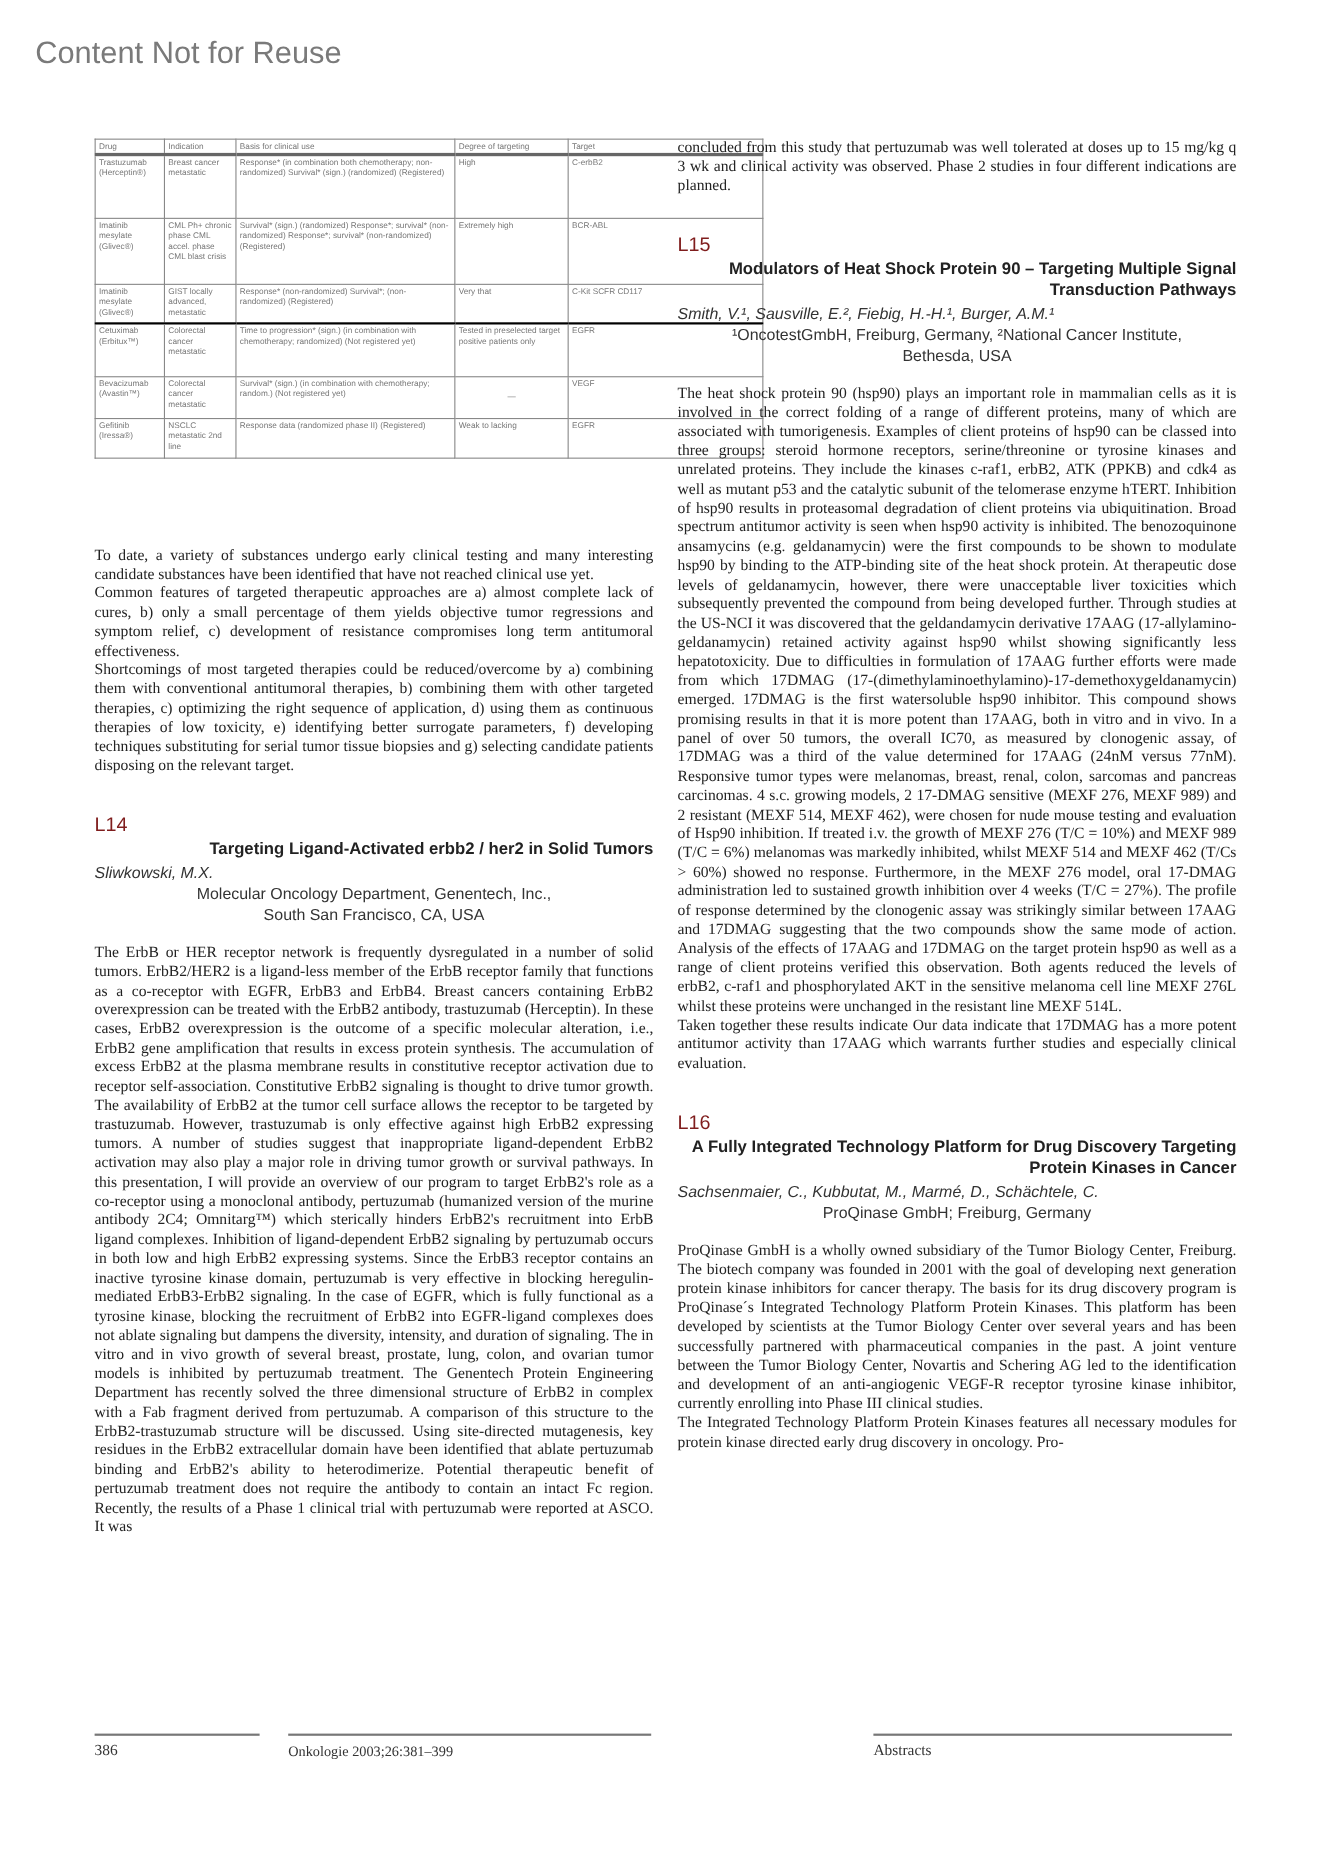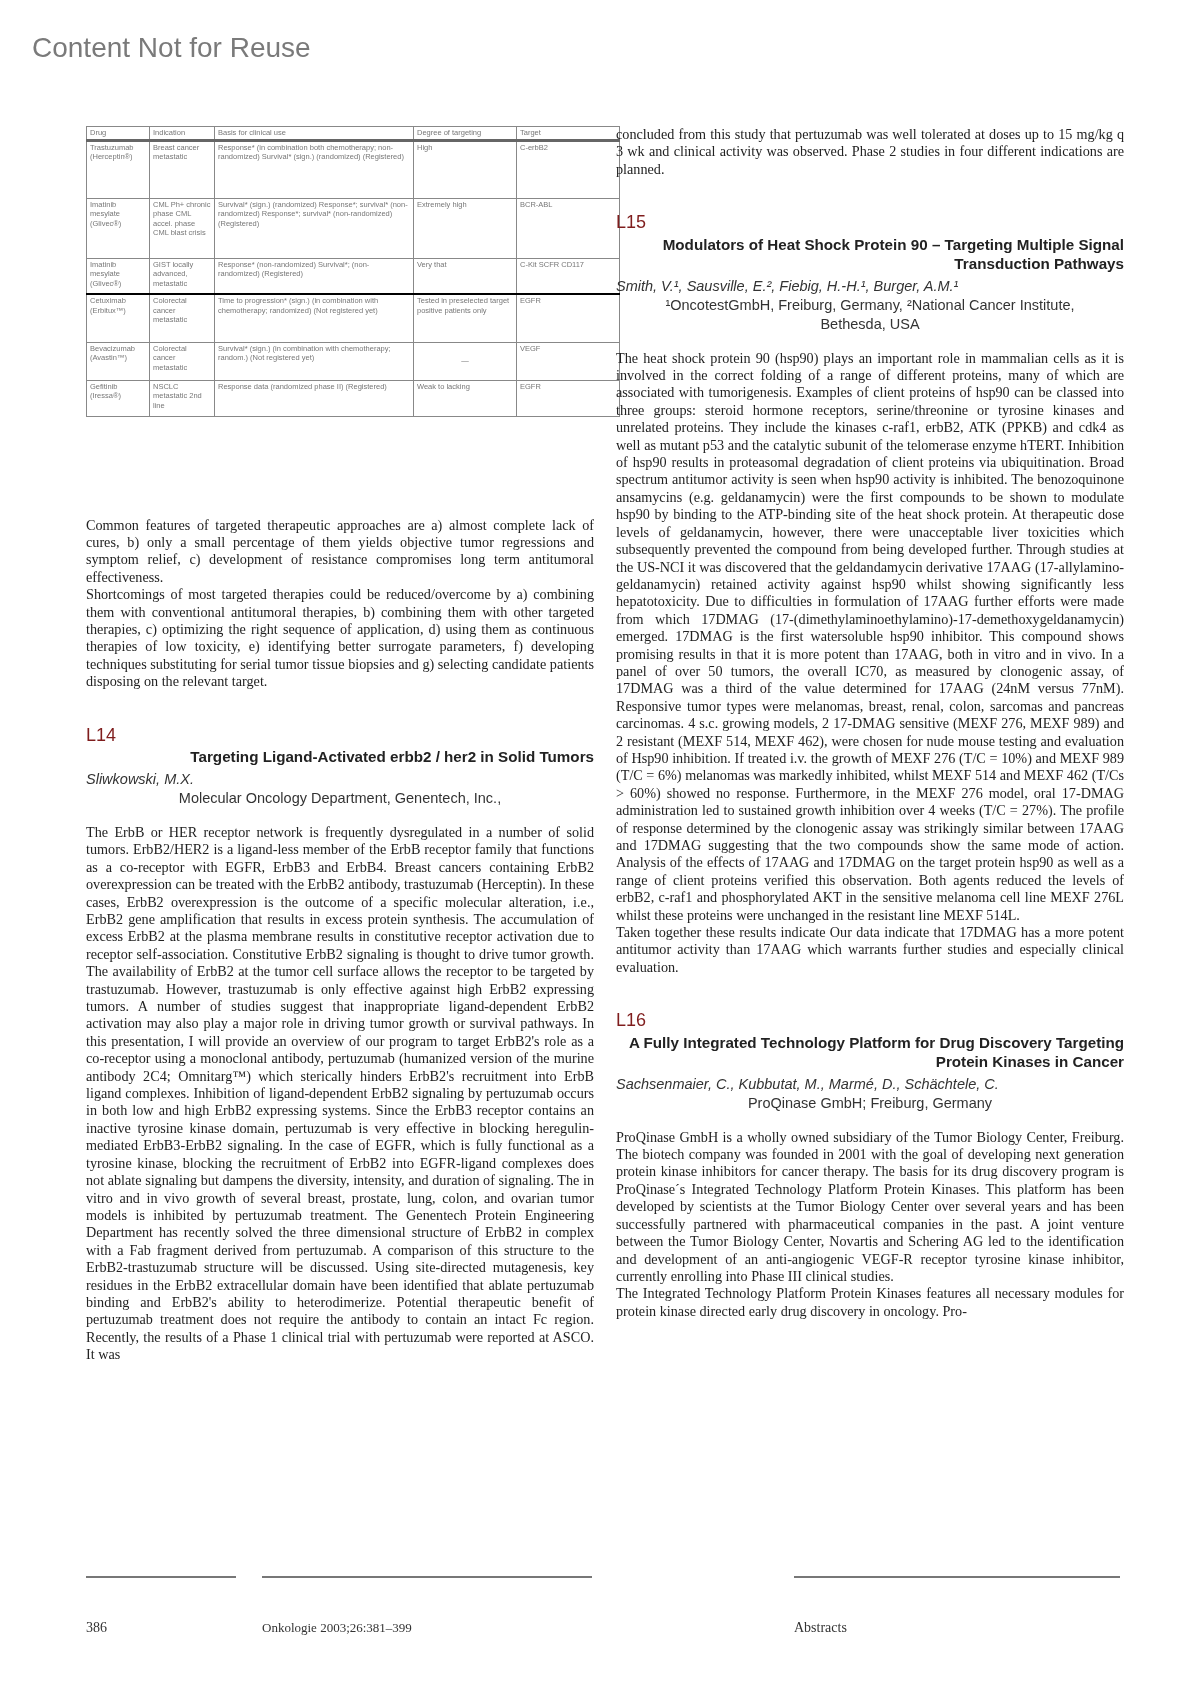--- a/index.html
+++ b/index.html
@@ -6,25 +6,25 @@
   body{width:1200px;height:1696px;position:relative;overflow:hidden;color:#222;}
   .watermark{position:absolute;left:32px;top:32px;font-family:"Liberation Sans",sans-serif;font-size:28px;color:#7a7a7a;}
   .col{position:absolute;top:126px;width:508px;font-family:"Liberation Serif",serif;font-size:14.2px;line-height:17.4px;text-align:justify;}
   .col.left{left:86px;}
   .col.right{left:616px;}
   p{margin:0;}
   .abstract-id{font-family:"Liberation Sans",sans-serif;font-size:18px;color:#7f1d1d;margin-top:36px;}
   .abstract-title{font-family:"Liberation Sans",sans-serif;font-weight:bold;font-size:15.2px;line-height:19px;color:#222;text-align:right;margin-top:3px;}
   .authors{font-family:"Liberation Sans",sans-serif;font-style:italic;font-size:14.5px;color:#333;margin-top:4px;text-align:left;line-height:19px;}
   .affil{font-family:"Liberation Sans",sans-serif;font-size:14.5px;color:#333;text-align:center;line-height:19px;margin-bottom:16px;}
-  table.drugs{border-collapse:collapse;width:534px;font-family:"Liberation Sans",sans-serif;font-size:7.5px;line-height:9.5px;color:#777;margin-bottom:100px;}
+  table.drugs{border-collapse:collapse;width:608px;font-family:"Liberation Sans",sans-serif;font-size:7.5px;line-height:9.5px;color:#777;margin-bottom:80px;}
   table.drugs th,table.drugs td{border:1px solid #888;padding:1px 3px;vertical-align:top;text-align:left;font-weight:normal;}
   table.drugs thead th{border-bottom:3px solid #666;}
   table.drugs tr.thick td{border-top:2px solid #000000;}
-  .footer{position:absolute;top:1620px;font-family:"Liberation Serif",serif;font-size:14px;color:#333;}
+  .footer{position:absolute;top:1584px;font-family:"Liberation Serif",serif;font-size:14px;color:#333;}
   .rule{position:absolute;top:1576px;height:2px;background:#777;}
 </style>
 </head>
 <body>
 
 <div class="watermark">Content Not for Reuse</div>
 
 <div class="col left">
   <table class="drugs">
     <thead>
@@ -75,28 +75,30 @@
       <tr style="height:36px">
         <td>Gefitinib (Iressa®)</td>
         <td>NSCLC metastatic 2nd line</td>
         <td>Response data (randomized phase II) (Registered)</td>
         <td>Weak to lacking</td>
         <td>EGFR</td>
       </tr>
     </tbody>
   </table>
 
+  <p>To date, a variety of substances undergo early clinical testing and many interesting candidate substances have been identified that have not reached clinical use yet.</p>
   <p>Common features of targeted therapeutic approaches are a) almost complete lack of cures, b) only a small percentage of them yields objective tumor regressions and symptom relief, c) development of resistance compromises long term antitumoral effectiveness.</p>
   <p>Shortcomings of most targeted therapies could be reduced/overcome by a) combining them with conventional antitumoral therapies, b) combining them with other targeted therapies, c) optimizing the right sequence of application, d) using them as continuous therapies of low toxicity, e) identifying better surrogate parameters, f) developing techniques substituting for serial tumor tissue biopsies and g) selecting candidate patients disposing on the relevant target.</p>
 
   <div class="abstract-id">L14</div>
   <div class="abstract-title">Targeting Ligand-Activated erbb2 / her2 in Solid Tumors</div>
   <div class="authors">Sliwkowski, M.X.</div>
   <div class="affil">
     <div>Molecular Oncology Department, Genentech, Inc.,</div>
+    <div>South San Francisco, CA, USA</div>
   </div>
   <p>The ErbB or HER receptor network is frequently dysregulated in a number of solid tumors. ErbB2/HER2 is a ligand-less member of the ErbB receptor family that functions as a co-receptor with EGFR, ErbB3 and ErbB4. Breast cancers containing ErbB2 overexpression can be treated with the ErbB2 antibody, trastuzumab (Herceptin). In these cases, ErbB2 overexpression is the outcome of a specific molecular alteration, i.e., ErbB2 gene amplification that results in excess protein synthesis. The accumulation of excess ErbB2 at the plasma membrane results in constitutive receptor activation due to receptor self-association. Constitutive ErbB2 signaling is thought to drive tumor growth. The availability of ErbB2 at the tumor cell surface allows the receptor to be targeted by trastuzumab. However, trastuzumab is only effective against high ErbB2 expressing tumors. A number of studies suggest that inappropriate ligand-dependent ErbB2 activation may also play a major role in driving tumor growth or survival pathways. In this presentation, I will provide an overview of our program to target ErbB2's role as a co-receptor using a monoclonal antibody, pertuzumab (humanized version of the murine antibody 2C4; Omnitarg™) which sterically hinders ErbB2's recruitment into ErbB ligand complexes. Inhibition of ligand-dependent ErbB2 signaling by pertuzumab occurs in both low and high ErbB2 expressing systems. Since the ErbB3 receptor contains an inactive tyrosine kinase domain, pertuzumab is very effective in blocking heregulin-mediated ErbB3-ErbB2 signaling. In the case of EGFR, which is fully functional as a tyrosine kinase, blocking the recruitment of ErbB2 into EGFR-ligand complexes does not ablate signaling but dampens the diversity, intensity, and duration of signaling. The in vitro and in vivo growth of several breast, prostate, lung, colon, and ovarian tumor models is inhibited by pertuzumab treatment. The Genentech Protein Engineering Department has recently solved the three dimensional structure of ErbB2 in complex with a Fab fragment derived from pertuzumab. A comparison of this structure to the ErbB2-trastuzumab structure will be discussed. Using site-directed mutagenesis, key residues in the ErbB2 extracellular domain have been identified that ablate pertuzumab binding and ErbB2's ability to heterodimerize. Potential therapeutic benefit of pertuzumab treatment does not require the antibody to contain an intact Fc region. Recently, the results of a Phase 1 clinical trial with pertuzumab were reported at ASCO. It was</p>
 </div>
 
 <div class="col right">
   <p>concluded from this study that pertuzumab was well tolerated at doses up to 15 mg/kg q 3 wk and clinical activity was observed. Phase 2 studies in four different indications are planned.</p>
 
   <div class="abstract-id">L15</div>
   <div class="abstract-title">Modulators of Heat Shock Protein 90 – Targeting Multiple Signal Transduction Pathways</div>
   <div class="authors">Smith, V.¹, Sausville, E.², Fiebig, H.-H.¹, Burger, A.M.¹</div>

